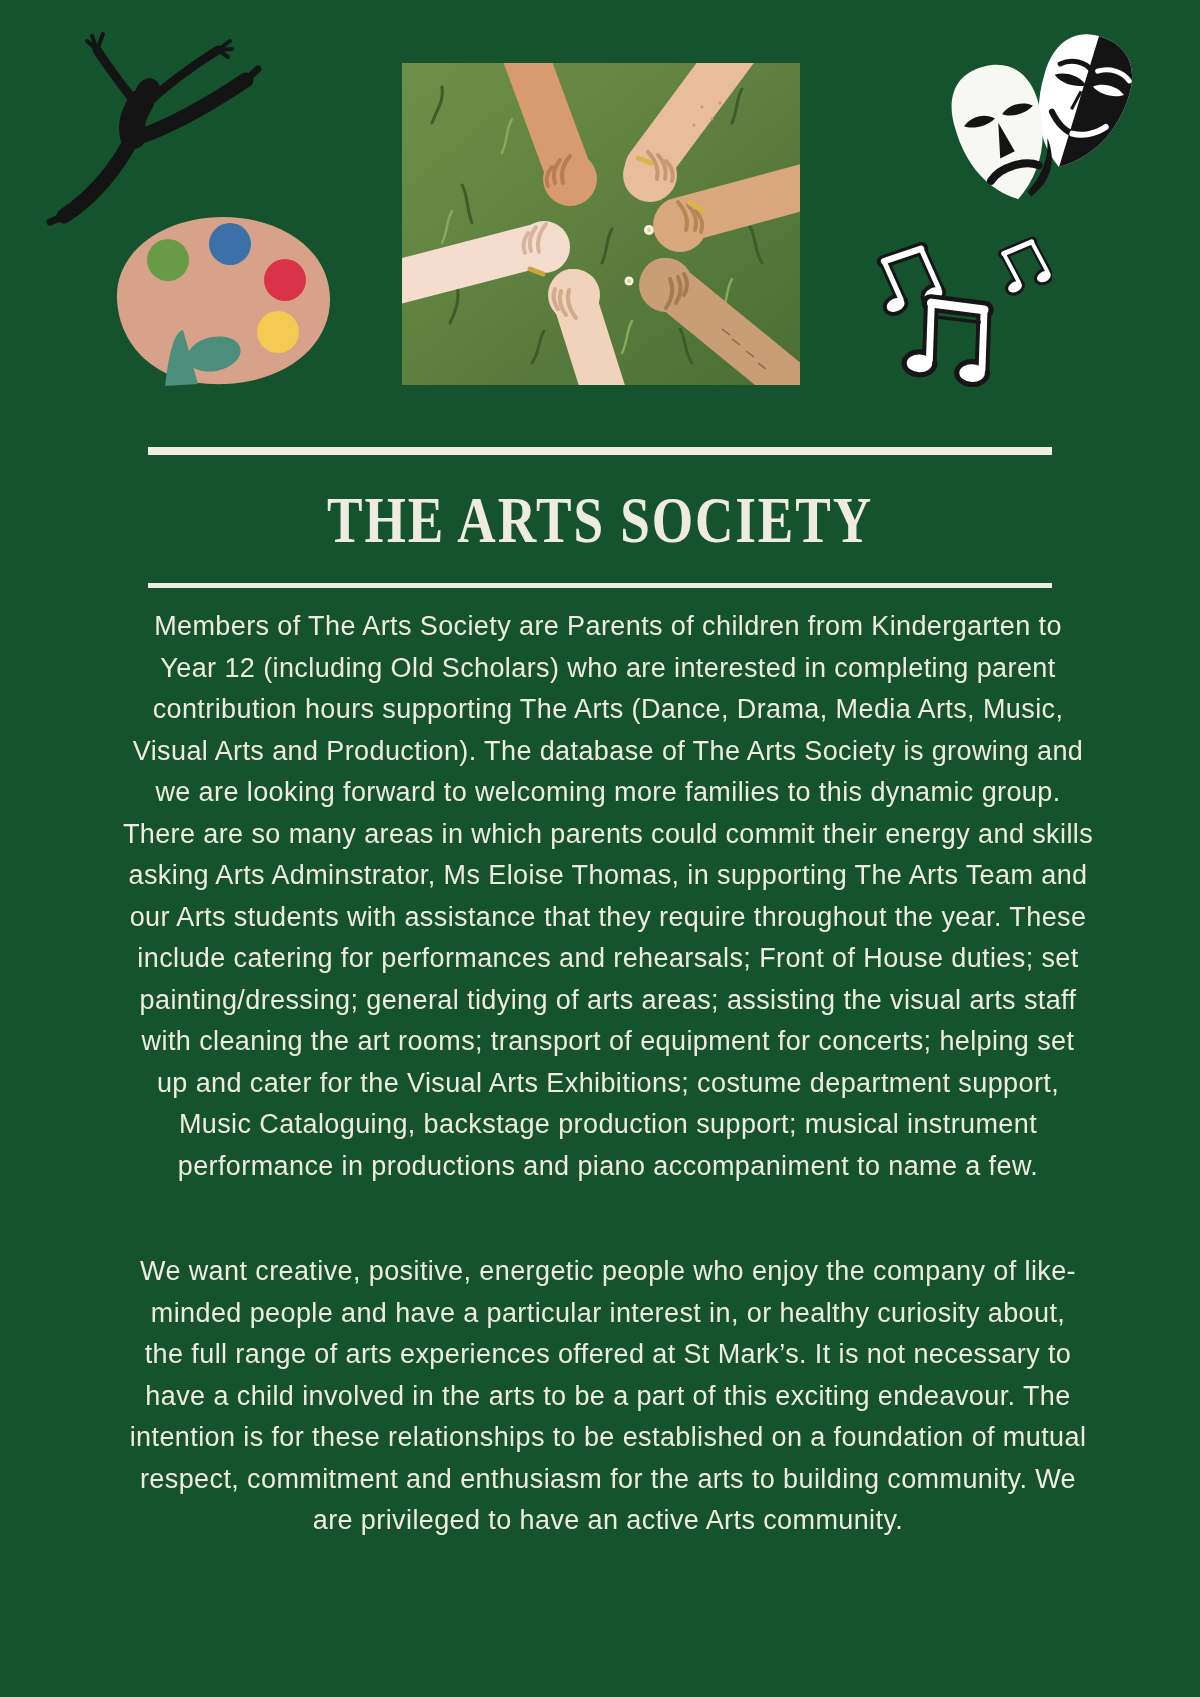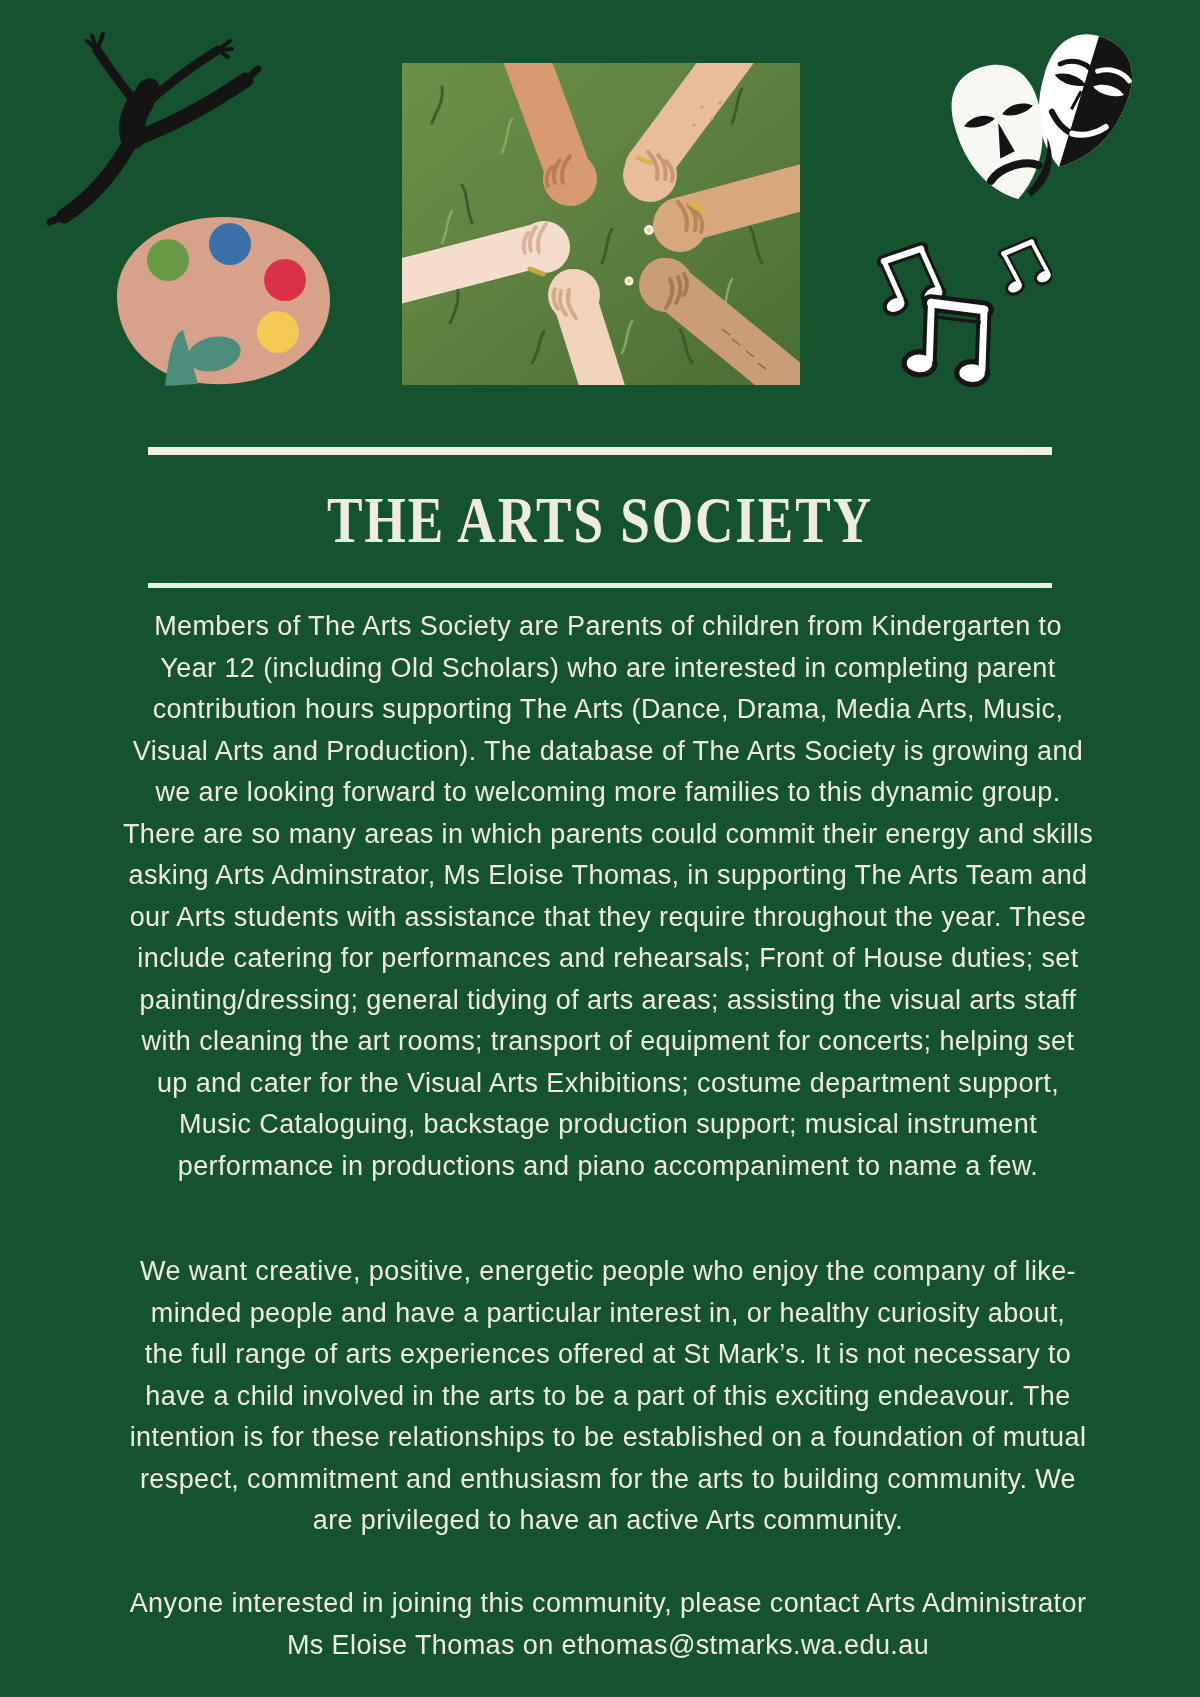--- a/index.html
+++ b/index.html
@@ -273,16 +273,14 @@
 up and cater for the Visual Arts Exhibitions; costume department support,
 Music Cataloguing, backstage production support; musical instrument
 performance in productions and piano accompaniment to name a few.</p>
   <p class="body-text p2">We want creative, positive, energetic people who enjoy the company of like-
 minded people and have a particular interest in, or healthy curiosity about,
 the full range of arts experiences offered at St Mark’s. It is not necessary to
 have a child involved in the arts to be a part of this exciting endeavour. The
 intention is for these relationships to be established on a foundation of mutual
 respect, commitment and enthusiasm for the arts to building community. We
 are privileged to have an active Arts community.</p>
-  <p class="body-text p3">Anyone interested in joining this community, please contact Arts Administrator
-Ms Eloise Thomas on ethomas@stmarks.wa.edu.au</p>
 
 </div>
 
 </body></html>

